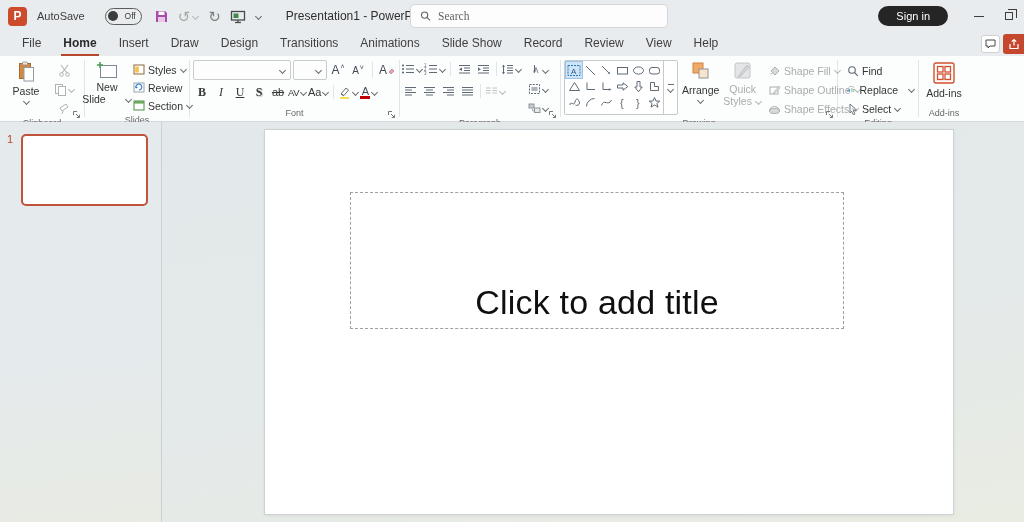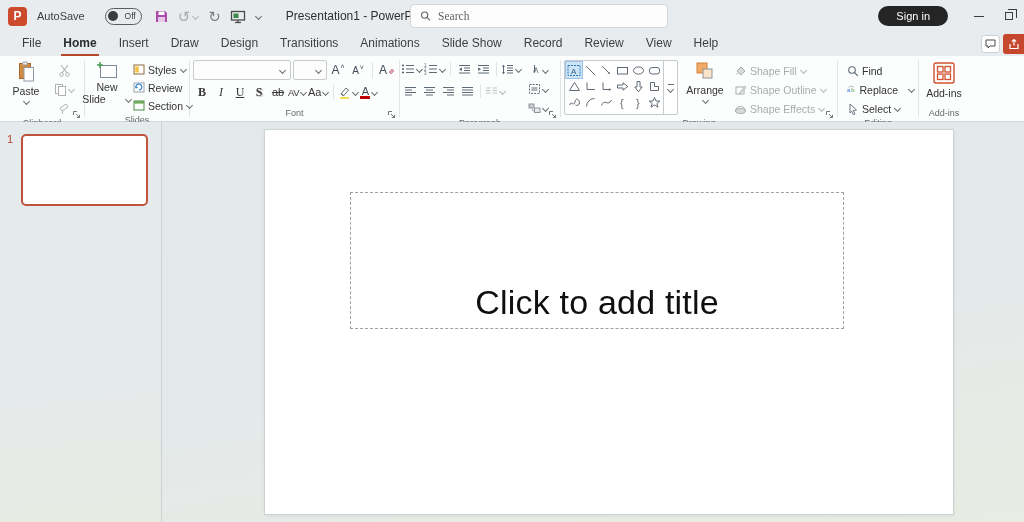--- a/index.html
+++ b/index.html
@@ -571,20 +571,31 @@
           </div>
         </div>
         <div class="bigbtn" style="width:46px">
           <svg width="22" height="21" viewBox="0 0 22 21">
             <rect x="3" y="2" width="10" height="10" fill="#f2a963" stroke="#d08440"></rect>
             <rect x="9" y="8" width="9" height="9" fill="#fae3cb" stroke="#8d949b"></rect>
           </svg>
           <span>Arrange</span>
           <span class="chev"></span>
         </div>
+        <div class="bigbtn dis-txt" style="width:42px">
+          <svg width="22" height="21" viewBox="0 0 22 21">
+            <rect x="3" y="2" width="15" height="15" rx="2" fill="#e4e5e6" stroke="#c3c5c7"></rect>
+            <path d="M15,4 L8,13 l-1.5,3 3,-1.5 L17,6 z" fill="#d2d4d6" stroke="#b6b8ba" stroke-width=".7"></path>
+          </svg>
+          <span style="line-height:10px">Quick</span>
+          <span style="display:flex;align-items:center;gap:3px;line-height:10px">
+            <span>Styles</span>
+            <span class="chev dis"></span>
+          </span>
+        </div>
         <div style="display:flex;flex-direction:column;gap:2px;padding-top:4px;">
           <div class="smallrow dis-txt">
             <svg width="13" height="12" viewBox="0 0 13 12">
               <path d="M3,6 L7,2 L11,6 L7,10 z" fill="#d8dadc" stroke="#aaacae"></path>
               <path d="M2,8 q1,3 2.5,0" fill="#c6c8ca"></path>
             </svg>
             <span>Shape Fill</span>
             <span class="chev dis"></span>
           </div>
           <div class="smallrow dis-txt">

